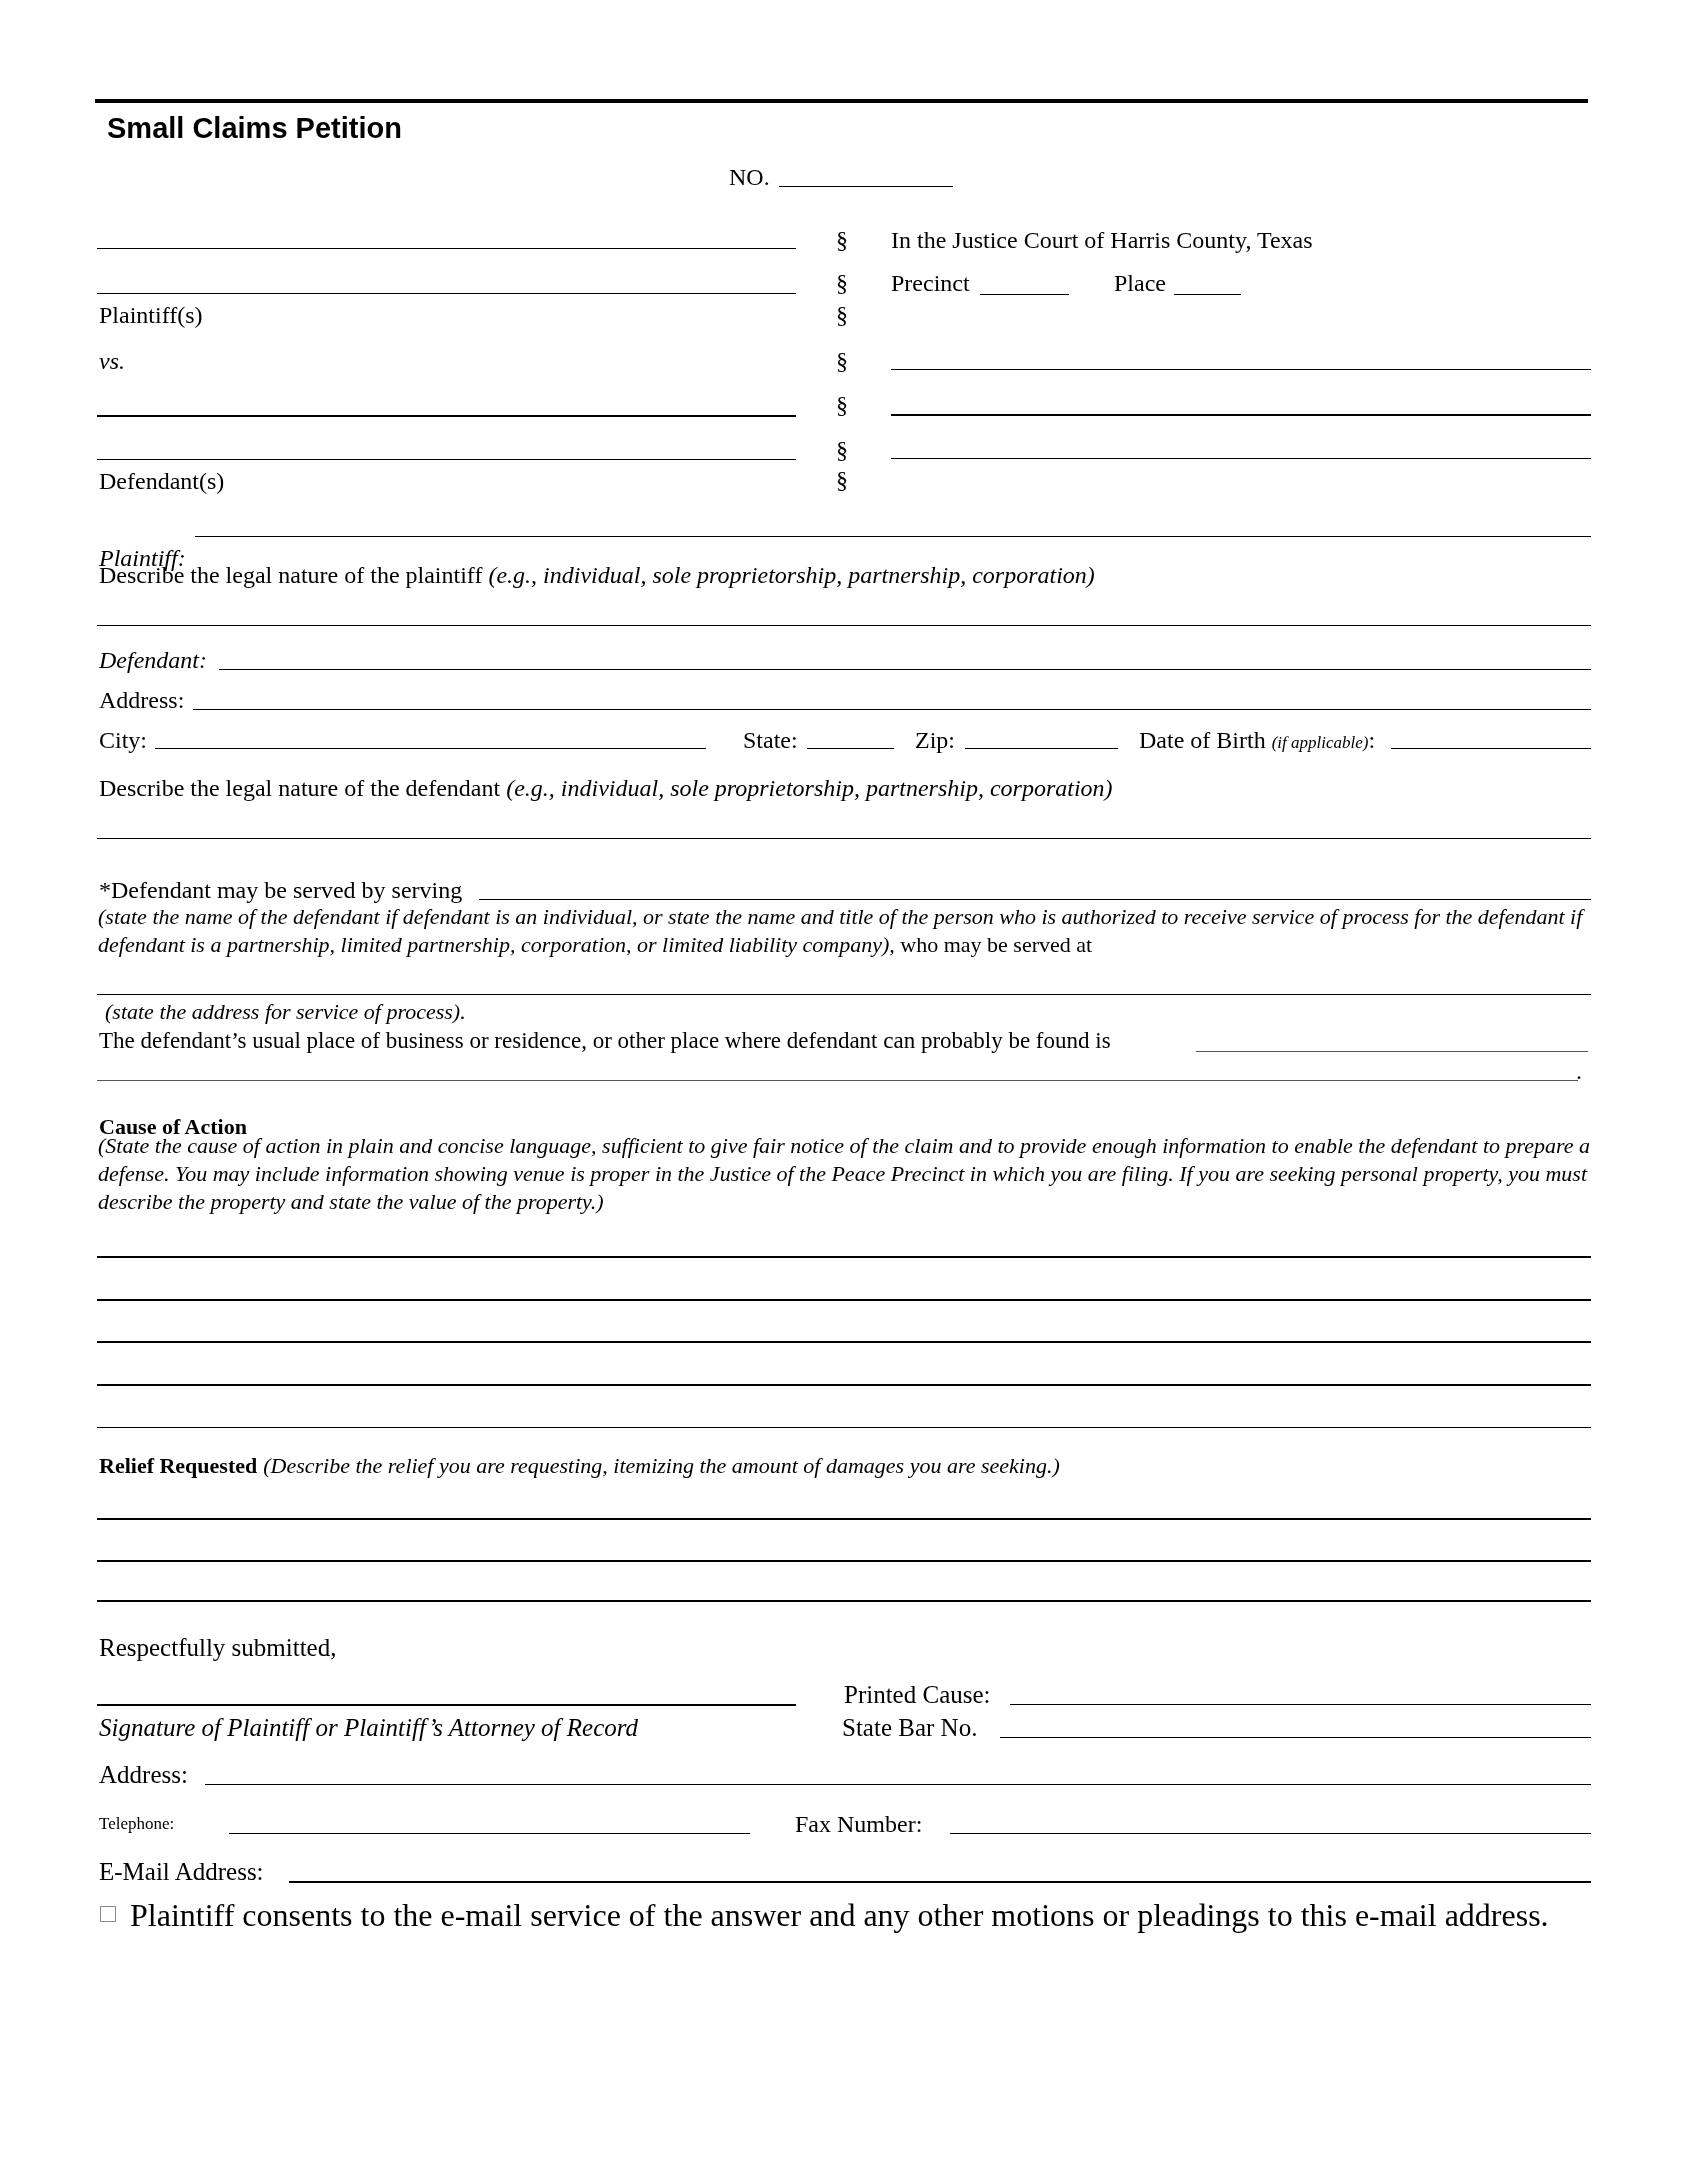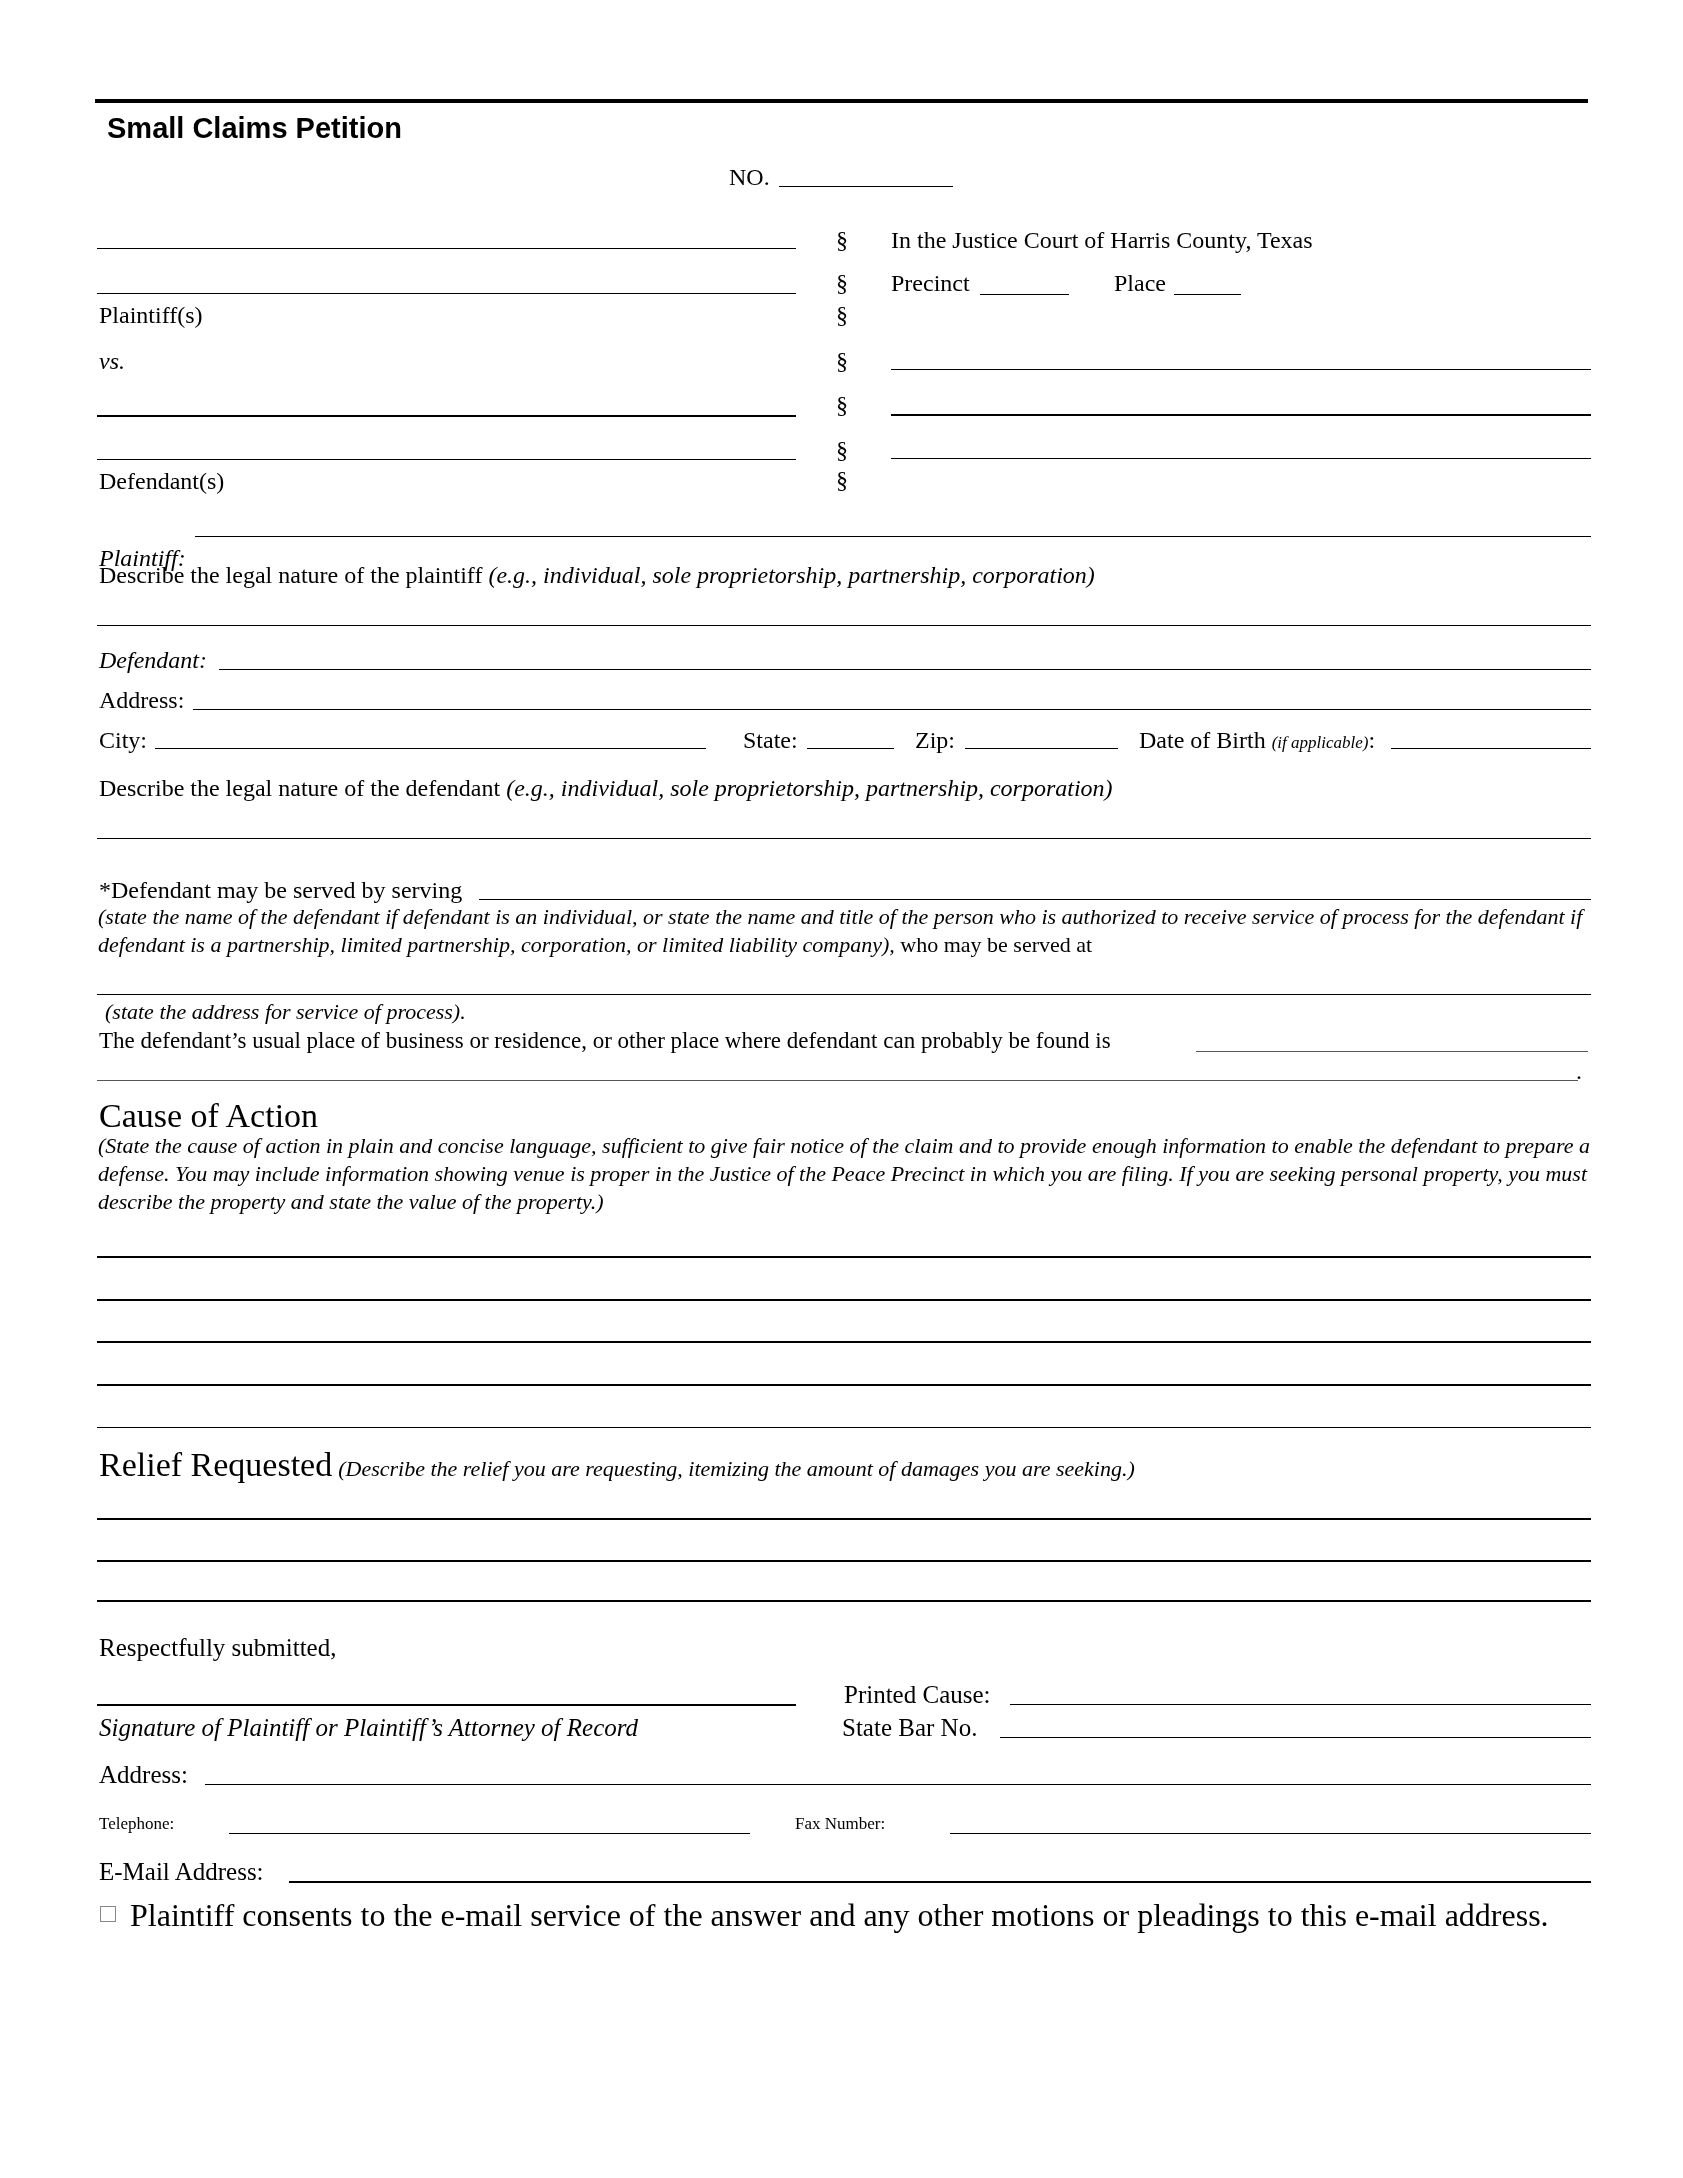--- a/index.html
+++ b/index.html
@@ -6,21 +6,21 @@
   body { width: 1683px; height: 2178px; position: relative; overflow: hidden;
          font-family: "Liberation Serif", "DejaVu Serif", serif; color: #000; }
   .t { position: absolute; font-size: 24px; line-height: 28px; white-space: nowrap; }
   .i { font-style: italic; }
   .field { position: absolute; height: 0; border: none; border-top: 1.5px solid #000;
            background: transparent; }
   .top-rule { position: absolute; left: 95px; top: 99px; width: 1493px; height: 4px; background: #000; }
   .title { position: absolute; left: 99px; top: 111px; font-family: "Liberation Sans", "DejaVu Sans", sans-serif;
            font-weight: bold; font-size: 29px; line-height: 34px; margin-left: 8px; }
   .sect { position: absolute; left: 836px; font-size: 24px; line-height: 28px; }
-  .h2 { font-weight: normal; font-size: 34px; }
+  .h2 { font-weight: bold; font-size: 22px; margin-top: 11px; }
   .small-i { font-style: italic; font-size: 17px; }
   .para { position: absolute; font-size: 22px; line-height: 28px; font-style: italic; white-space: normal; }
   .checkbox { position: absolute; left: 100px; top: 1906px; width: 14px; height: 14px;
               border: 1.5px solid #888; background: #fff; }
 </style>
 </head>
 <body>
 
 <div class="top-rule"></div>
 <div class="title">Small Claims Petition</div>
@@ -114,19 +114,19 @@
 <input class="field" style="left: 97px; top: 1704px; width: 695px; border-top-width: 2.5px;" type="text">
 <span class="t i" style="left:99px; top:1714px; font-size:25px;">Signature of Plaintiff or Plaintiff’s Attorney of Record</span>
 <span class="t" style="left:844px; top:1681px; font-size:25px;">Printed Cause:</span>
 <input class="field" style="left: 1010px; top: 1704px; width: 577px;" type="text">
 <span class="t" style="left:842px; top:1714px; font-size:25px;">State Bar No.</span>
 <input class="field" style="left: 1000px; top: 1737px; width: 587px;" type="text">
 <span class="t" style="left:99px; top:1761px; font-size:25px;">Address:</span>
 <input class="field" style="left: 205px; top: 1784px; width: 1382px;" type="text">
 <span class="t" style="left:99px; top:1810px; font-size:17px;">Telephone:</span>
 <input class="field" style="left: 229px; top: 1833px; width: 517px;" type="text">
-<span class="t" style="left:795px; top:1810px; font-size:17px;">Fax Number:</span>
+<span class="t" style="left:795px; top:1810px; font-size:24px;">Fax Number:</span>
 <input class="field" style="left: 950px; top: 1833px; width: 637px;" type="text">
 <span class="t" style="left:99px; top:1858px; font-size:25px;">E-Mail Address:</span>
 <input class="field" style="left: 289px; top: 1881px; width: 1298px; border-top-width: 2.5px;" type="text">
 <div class="checkbox"></div>
 <span class="t" style="left:130px; top:1901px; font-size:32px;">Plaintiff consents to the e-mail service of the answer and any other motions or pleadings to this e-mail address.</span>
 
 
 </body></html>

